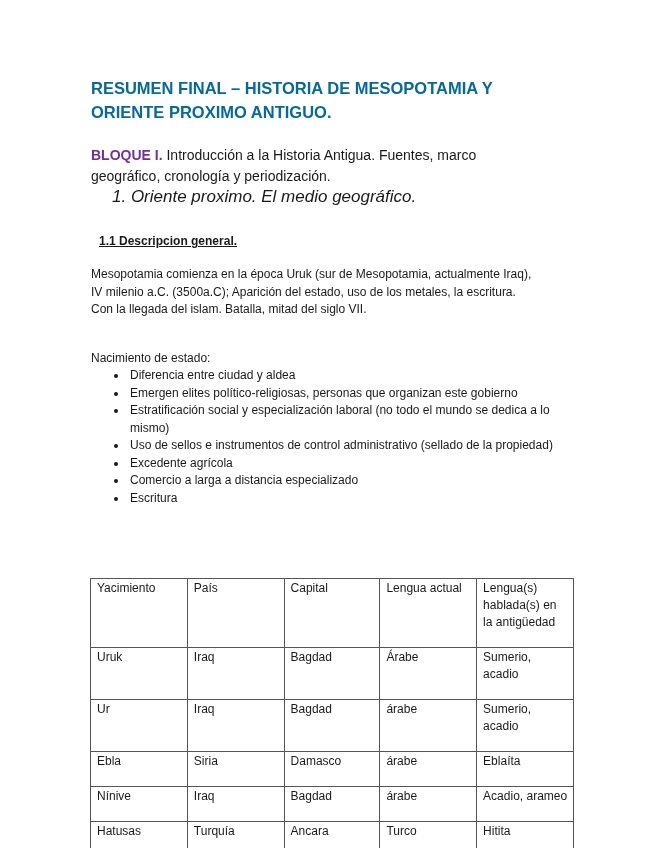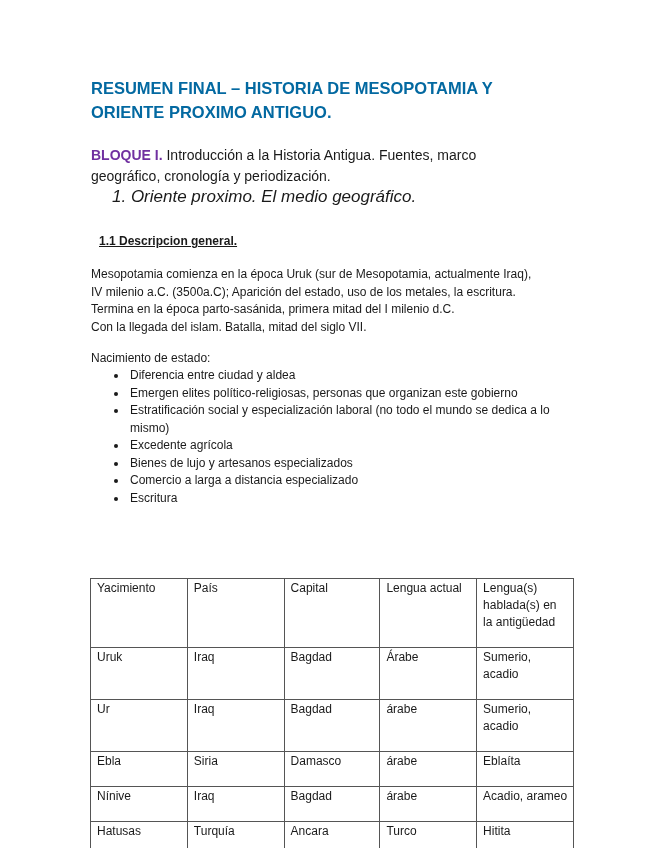--- a/index.html
+++ b/index.html
@@ -70,32 +70,31 @@
   <span>geográfico, cronología y periodización.</span>
 </div>
 
 <div class="sub-italic">1. Oriente proximo. El medio geográfico.</div>
 
 <div class="section-head">1.1 Descripcion general.</div>
 
 <div class="para">
   <div>Mesopotamia comienza en la época Uruk (sur de Mesopotamia, actualmente Iraq),</div>
   <div>IV milenio a.C. (3500a.C); Aparición del estado, uso de los metales, la escritura.</div>
-  <div>Termina en la época parto-sasánida, primera mitad del I milenio d.C.</div>
   <div>Con la llegada del islam. Batalla, mitad del siglo VII.</div>
 </div>
 
 <div class="list-intro">Nacimiento de estado:</div>
 
 <ul class="bullets">
   <li><span class="dot"></span><span>Diferencia entre ciudad y aldea</span></li>
   <li><span class="dot"></span><span>Emergen elites político-religiosas, personas que organizan este gobierno</span></li>
   <li><span class="dot"></span><span>Estratificación social y especialización laboral (no todo el mundo se dedica a lo mismo)</span></li>
+  <li><span class="dot"></span><span>Uso de sellos e instrumentos de control administrativo (sellado de la propiedad)</span></li>
   <li><span class="dot"></span><span>Excedente agrícola</span></li>
-  <li><span class="dot"></span><span>Bienes de lujo y artesanos especializados</span></li>
   <li><span class="dot"></span><span>Comercio a larga a distancia especializado</span></li>
   <li><span class="dot"></span><span>Escritura</span></li>
 </ul>
 
 <table class="sites">
   <colgroup>
       <col class="c1">
       <col class="c2">
       <col class="c3">
       <col class="c4">

